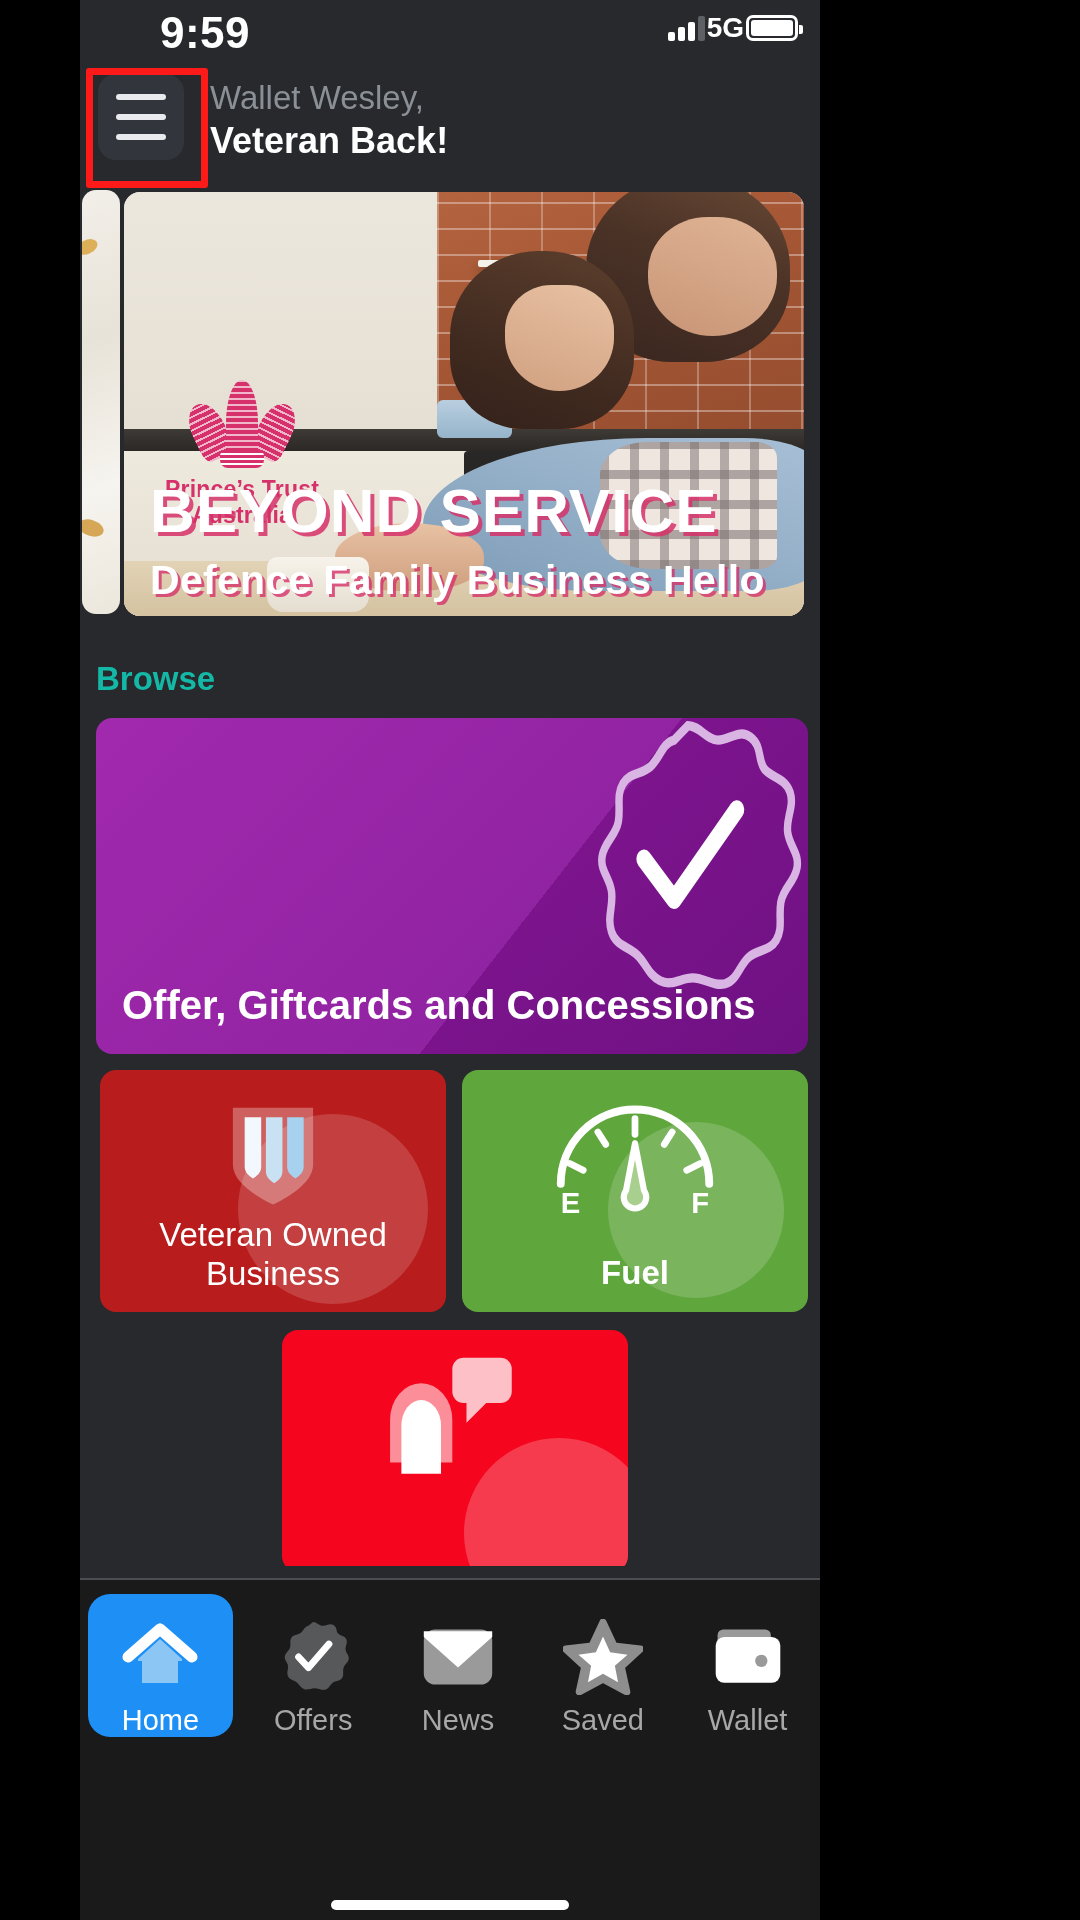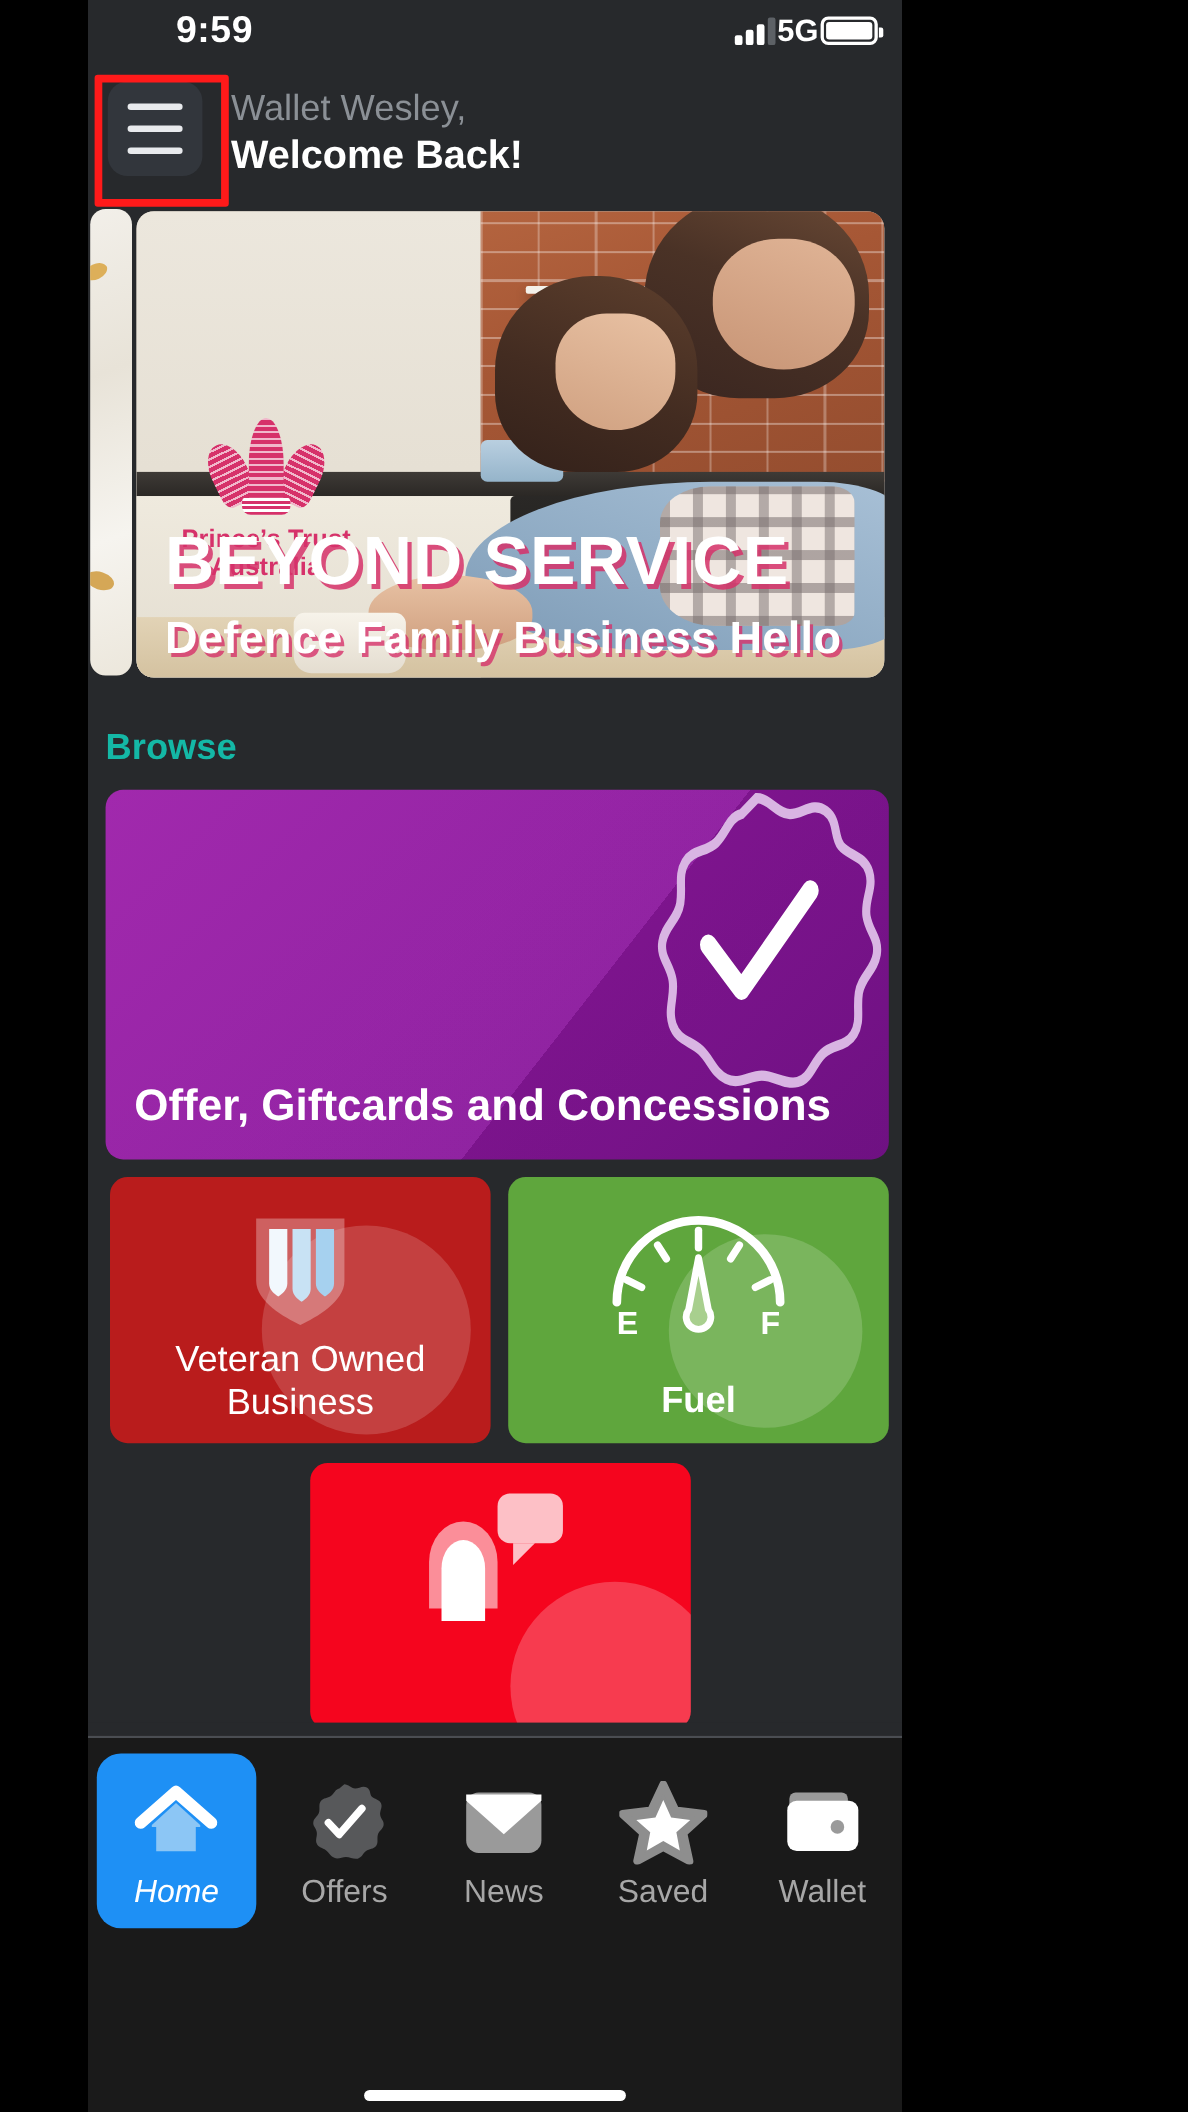--- a/index.html
+++ b/index.html
@@ -24,21 +24,21 @@
   }
 
   
   #statusbar {
     position: absolute; left: 0; top: 0;
     width: 740px; height: 64px;
     color: #fff;
   }
   #status-time {
     position: absolute; left: 80px; top: 8px;
-    font-size: 34px; font-weight: bold; letter-spacing: .5px;
+    font-size: 44px; font-weight: bold; letter-spacing: .5px;
     color: #ffffff;
   }
   #status-right {
     position: absolute; right: 22px; top: 12px;
     display: flex; align-items: center; gap: 2px;
   }
   .sig-bars { display: flex; align-items: flex-end; gap: 3px; height: 26px; }
   .sig-bars i { display: block; width: 7px; background: #fff; border-radius: 2px; }
   .sig-bars i:nth-child(1) { height: 9px; }
   .sig-bars i:nth-child(2) { height: 14px; }
@@ -332,21 +332,21 @@
     width: 740px; display: flex;
   }
   .tab {
     flex: 1; display: flex; flex-direction: column; align-items: center;
     padding-top: 20px; cursor: pointer;
   }
   .tab .tab-icon { height: 86px; display: flex; align-items: center; justify-content: center; }
   .tab .tab-text { font-size: 29px; color: #a7a7a7; margin-top: 4px; }
   .tab.active {
     background: #1e90f5; border-radius: 22px;
-    margin: 0 8px; padding-top: 20px; padding-bottom: 16px; font-style: italic;
+    margin: 0 8px; padding-top: 20px; padding-bottom: 0;
   }
   .tab.active .tab-text { color: #ffffff; }
   #home-indicator {
     position: absolute; left: 50%; bottom: 10px; transform: translateX(-50%);
     width: 238px; height: 10px; background: #ffffff; border-radius: 5px;
   }
 </style>
 </head>
 <body>
 
@@ -371,21 +371,21 @@
 
     <div id="header">
       <div id="menu-btn">
         <span></span>
         <span></span>
         <span></span>
       </div>
       <div id="menu-highlight"></div>
       <div id="greet">
         <div id="greet-hello">Wallet Wesley,</div>
-        <div id="greet-welcome">Welcome Back!</div>
+        <div id="greet-welcome">Veteran Back!</div>
       </div>
     </div>
 
     <div id="carousel">
       <div id="carousel-peek"></div>
       <div id="banner">
         <div id="banner-photo">
           <div class="ph-wall-left"></div>
           <div class="ph-brick"></div>
           <div class="ph-shelf"></div>

